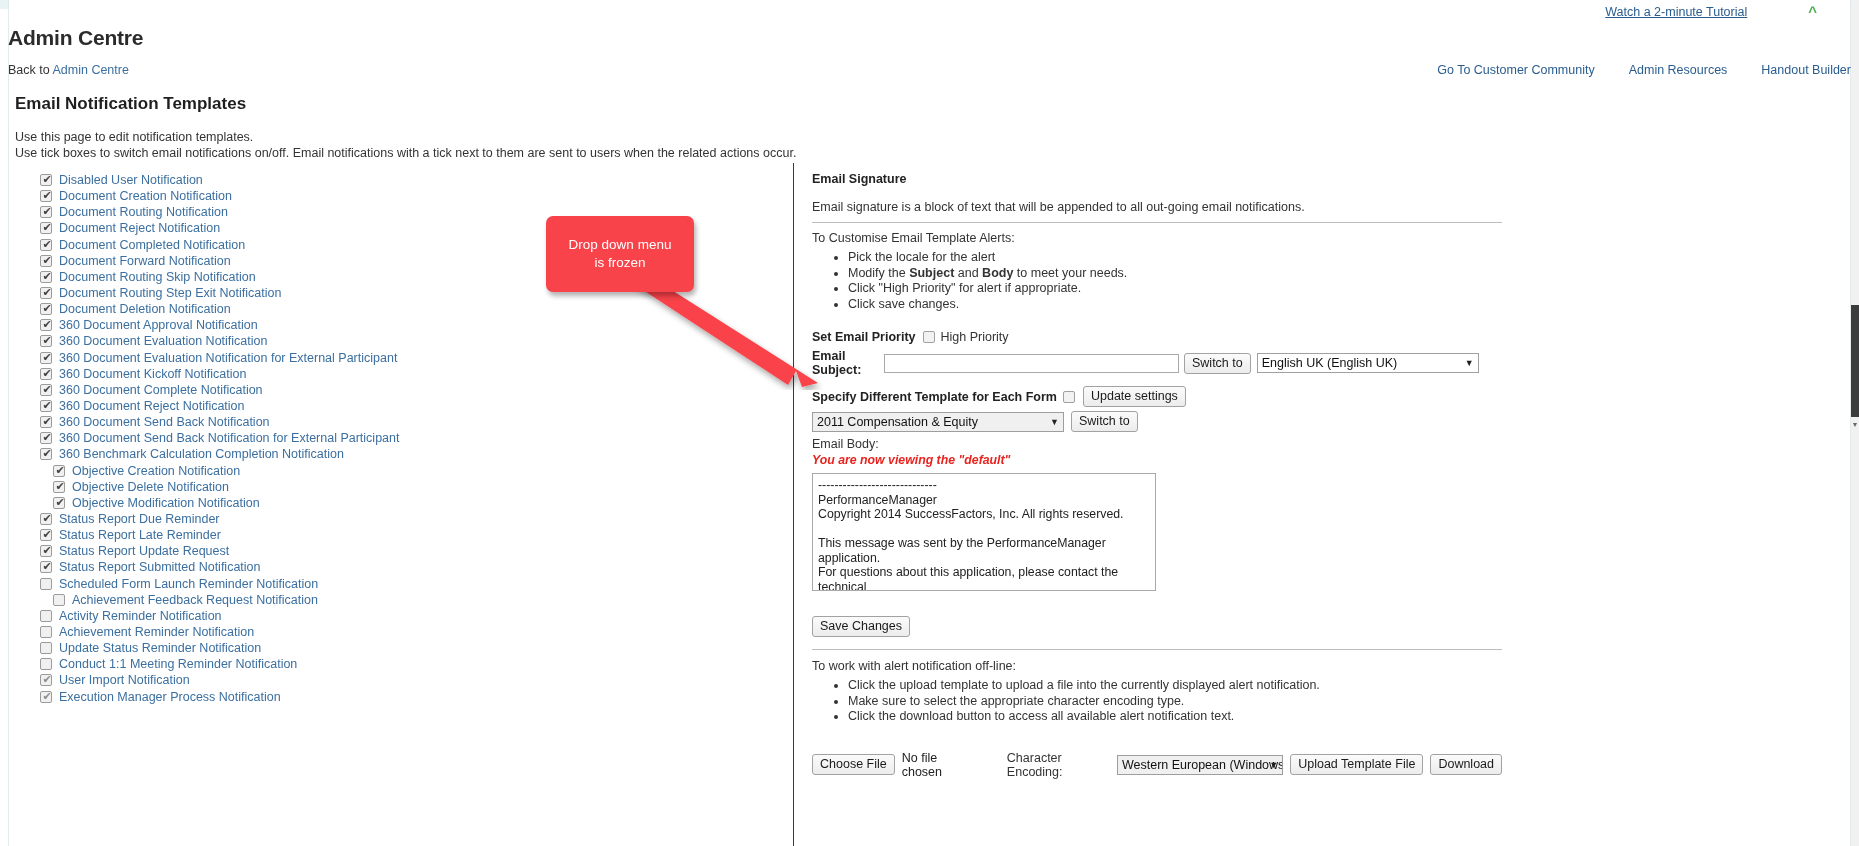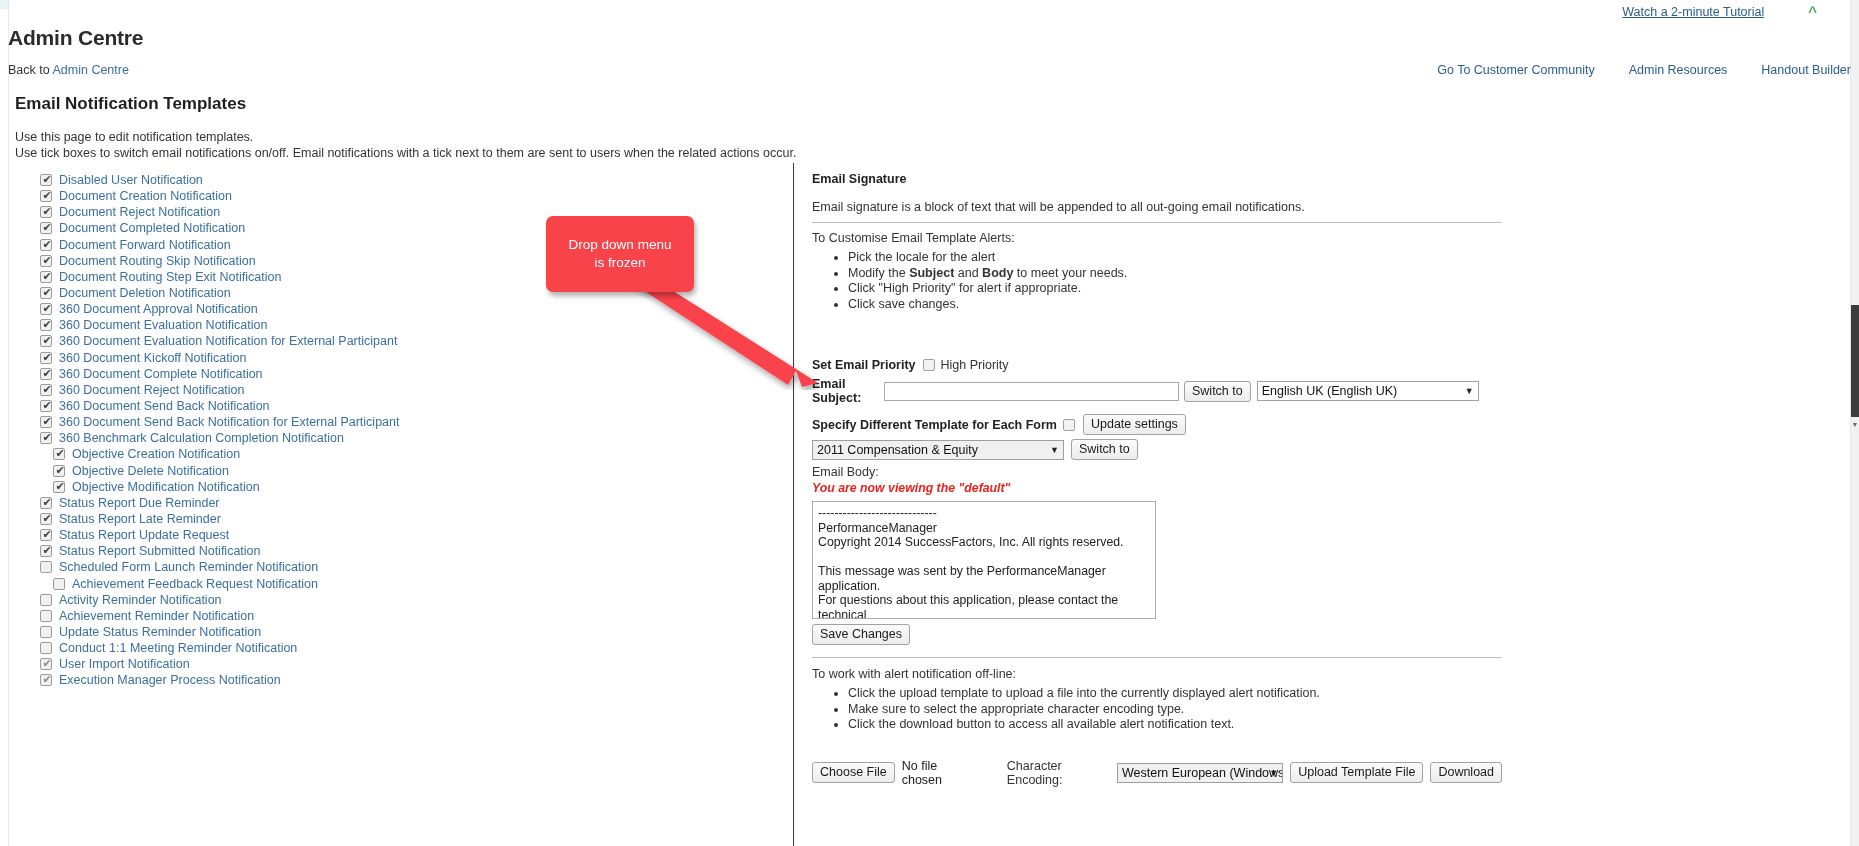--- a/index.html
+++ b/index.html
@@ -31,21 +31,21 @@
     position: absolute; top: 9px; left: 8px;
     width: 1843px; height: 837px;
     background: #ffffff;
     border-left: 1px solid #e3ebec;
     border-right: 1px solid #e3ebec;
   }
 
   
   #tutorial-row {
     position: absolute; top: 4px; right: 42px;
-    display: flex; align-items: center; gap: 44px;
+    display: flex; align-items: center; gap: 61px;
   }
   #tutorial-link {
     font-size: 12.5px;
     color: #2a5d8f;
     text-decoration: underline;
     cursor: pointer;
     white-space: nowrap;
   }
   #collapse-chevron {
     color: #4caf50;
@@ -315,20 +315,24 @@
     <div class="item">
       <span class="cbx on"></span>
       <span class="lbl">Disabled User Notification</span>
     </div>
     <div class="item">
       <span class="cbx on"></span>
       <span class="lbl">Document Creation Notification</span>
     </div>
     <div class="item">
       <span class="cbx on"></span>
+      <span class="lbl">Document Routing Notification</span>
+    </div>
+    <div class="item">
+      <span class="cbx on"></span>
       <span class="lbl">Document Reject Notification</span>
     </div>
     <div class="item">
       <span class="cbx on"></span>
       <span class="lbl">Document Completed Notification</span>
     </div>
     <div class="item">
       <span class="cbx on"></span>
       <span class="lbl">Document Forward Notification</span>
     </div>
@@ -455,21 +459,21 @@
   <div class="rp-text" style="margin-top:8px;">To Customise Email Template Alerts:</div>
 
   <ul class="bullets">
     <li><span>Pick the locale for the alert</span></li>
     <li><span>Modify the </span><b>Subject</b><span> and </span><b>Body</b><span> to meet your needs.</span></li>
     <li><span>Click "High Priority" for alert if appropriate.</span></li>
     <li><span>Click save changes.</span></li>
   </ul>
 
   
-  <div class="row" style="margin-top:46px;">
+  <div class="row" style="margin-top:18px;">
     <label class="bold">Set Email Priority</label>
     <span class="cb-sm" style="margin:0 6px 0 7px;"></span>
     <span class="rp-text">High Priority</span>
   </div>
 
   
   <div class="row" style="margin-top:5px;">
     <label class="bold" style="width:72px;">Email Subject:</label>
     <input class="txt" style="width: 295px;" type="text" value="">
     <button class="btn" style="margin-left:5px;">Switch to</button>
@@ -500,21 +504,21 @@
   <div class="redwarn" style="margin-top:2px;">You are now viewing the "default"</div>
 
   <textarea class="body" style="margin-top: 6px;">-----------------------------
 PerformanceManager
 Copyright 2014 SuccessFactors, Inc. All rights reserved.
 
 This message was sent by the PerformanceManager application.
 For questions about this application, please contact the technical
 support personnel.</textarea>
 
-  <div style="margin-top:2px;">
+  <div style="margin-top:22px;">
     <button class="btn">Save Changes</button>
   </div>
 
   <hr class="hr" style="margin-top:12px;">
 
   <div class="rp-text" style="margin-top:9px;">To work with alert notification off-line:</div>
 
   <ul class="bullets">
     <li>Click the upload template to upload a file into the currently displayed alert notification.</li>
     <li>Make sure to select the appropriate character encoding type.</li>

